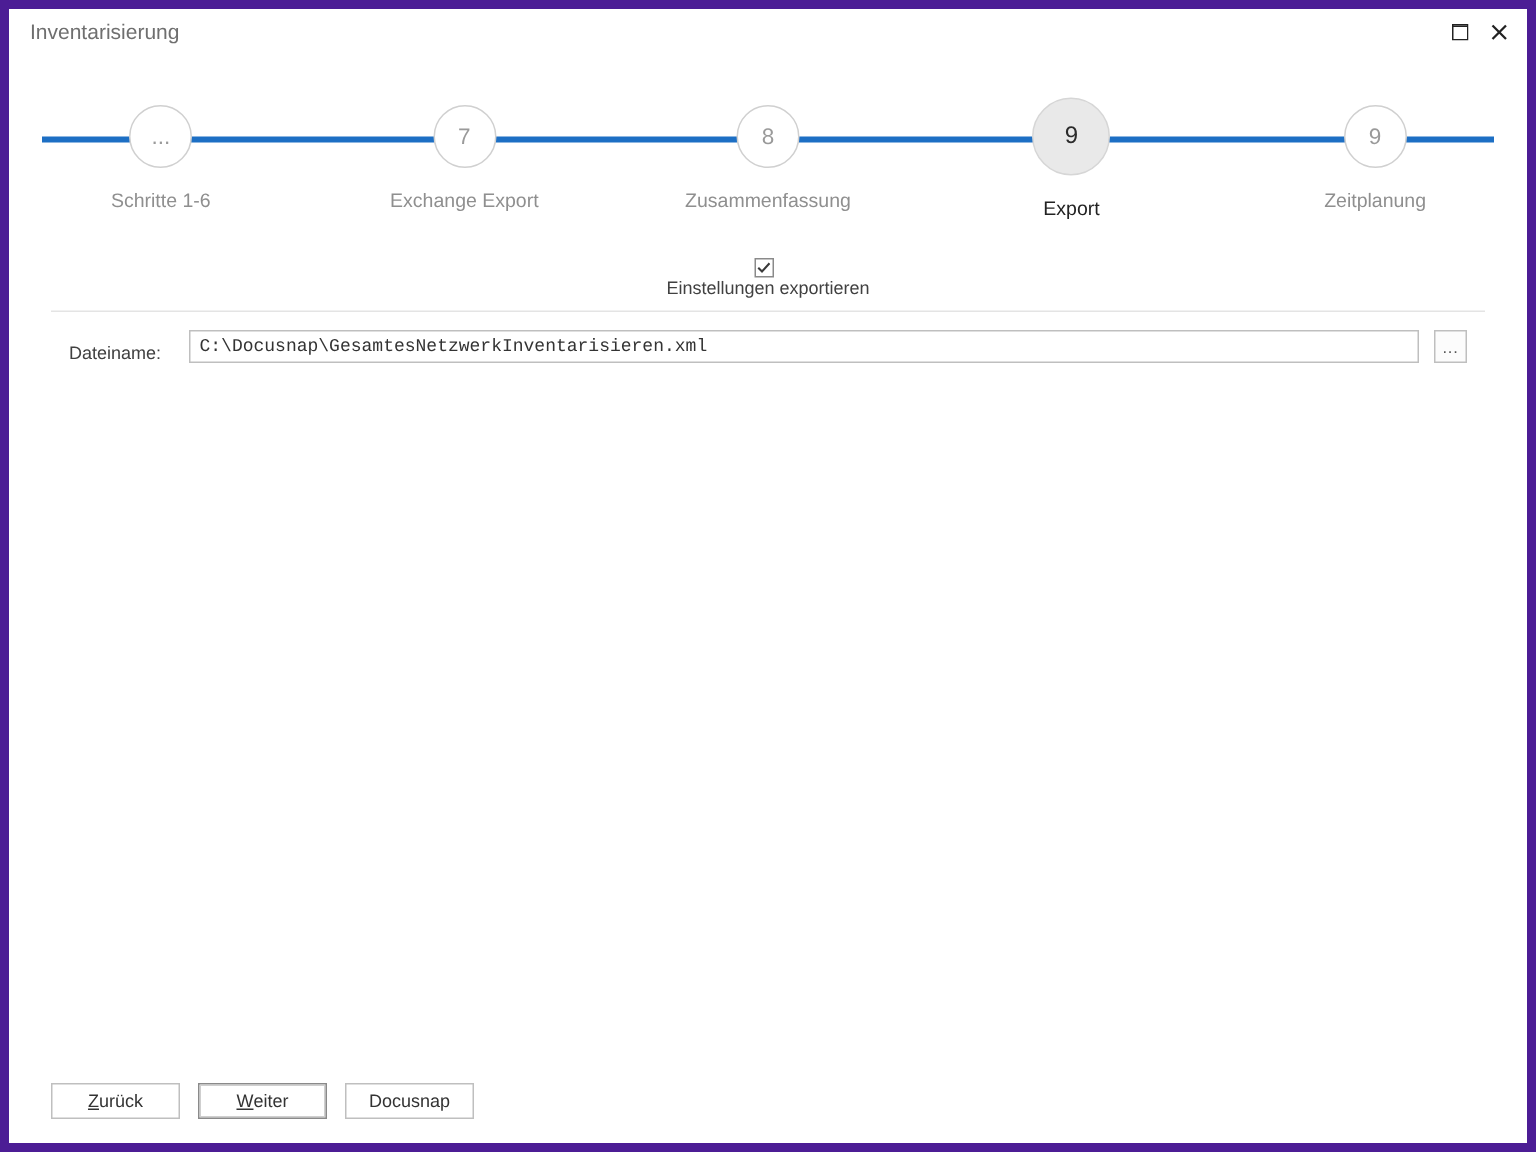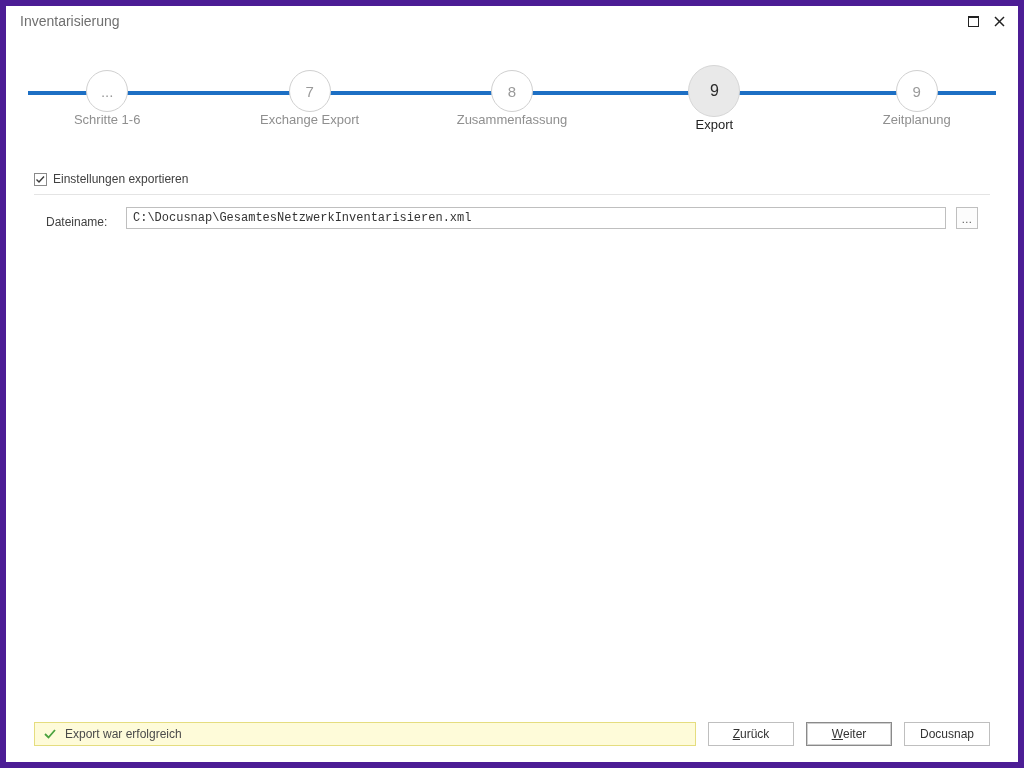--- a/index.html
+++ b/index.html
@@ -76,21 +76,21 @@
   }
   .step.active .circle {
     width: 52px; height: 52px;
     margin-top: 9px;
     background: #e9e9e9;
     border-color: #d6d6d6;
     color: #2b2b2b;
     font-size: 16px;
   }
   .step .label {
-    margin-top: 0;
+    margin-top: 14px;
     font-size: 13px;
     color: #8f8f8f;
   }
   .step.active .label {
     color: #222222;
     text-align: right;
   }
   
   .step.active .circle::after {
     content: "";
@@ -106,20 +106,21 @@
     padding: 0 28px;
     display: flex;
     flex-direction: column;
   }
   .chk-row {
     display: flex;
     align-items: center;
     margin-top: 6px;
     font-size: 12px;
     color: #414141;
+    flex-direction: column;
   }
   .chk {
     width: 13px; height: 13px;
     border: 1px solid #8a8a8a;
     margin-right: 6px;
     display: flex; align-items: center; justify-content: center;
     background: #fff;
   }
   .chk svg { display: block; }
 
@@ -273,28 +274,20 @@
 
     <div class="file-row">
       <span class="lbl">Dateiname:</span>
       <input class="file-input" type="text" value="C:\Docusnap\GesamtesNetzwerkInventarisieren.xml" style="">
       <div class="browse-btn">...</div>
     </div>
 
   </div>
 
   <div class="footer">
-    <div class="status">
-      <span class="check-icon">
-        <svg width="14" height="14" viewBox="0 0 14 14">
-          <polyline points="2,7 5.5,10.5 12,3" fill="none" stroke="#4aa23f" stroke-width="1.8"></polyline>
-        </svg>
-      </span>
-      <span>Export war erfolgreich</span>
-    </div>
 
     <div class="btn">
       <span class="ul">Z</span>
         <span>urück</span>
     </div>
     <div class="btn default">
       <span class="ul">W</span>
         <span>eiter</span>
     </div>
     <div class="btn">

